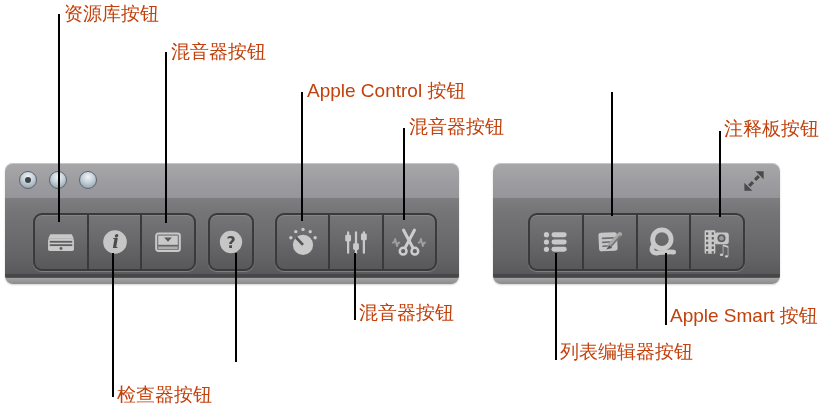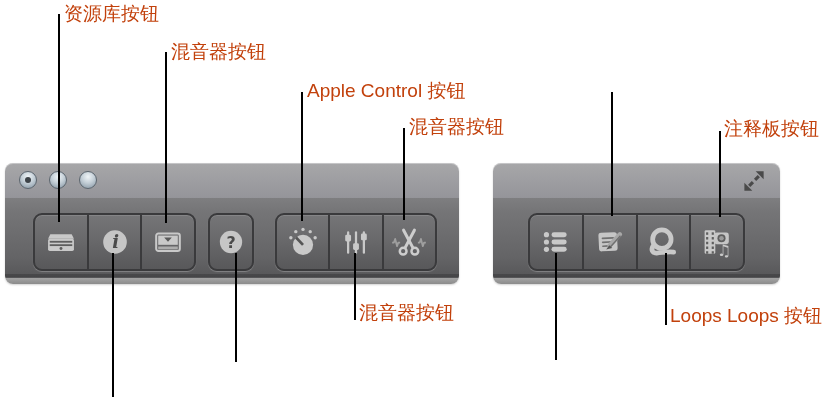--- a/index.html
+++ b/index.html
@@ -209,16 +209,18 @@
   <div class="callout-line" style="left:235px;top:253px;height:109px"></div>
   <div class="callout-line" style="left:354px;top:253px;height:67px"></div>
   <div class="callout-line" style="left:555px;top:253px;height:107px"></div>
   <div class="callout-line" style="left:665px;top:253px;height:72px"></div>
 
   <div class="callout-label" style="left:64px;top:4px">资源库按钮</div>
   <div class="callout-label" style="left:171px;top:42px">混音器按钮</div>
   <div class="callout-label" style="left:307px;top:81px">Apple Control 按钮</div>
   <div class="callout-label" style="left:409px;top:117px">混音器按钮</div>
   <div class="callout-label" style="left:724px;top:119px">注释板按钮</div>
+  <div class="callout-label" style="left:117px;top:385px">检查器按钮</div>
   <div class="callout-label" style="left:359px;top:303px">混音器按钮</div>
-  <div class="callout-label" style="left:670px;top:306px">Loops Loops 按钮</div>
+  <div class="callout-label" style="left:560px;top:342px">列表编辑器按钮</div>
+  <div class="callout-label" style="left:670px;top:306px">Apple Smart 按钮</div>
 
 </div>
 
 </body></html>

